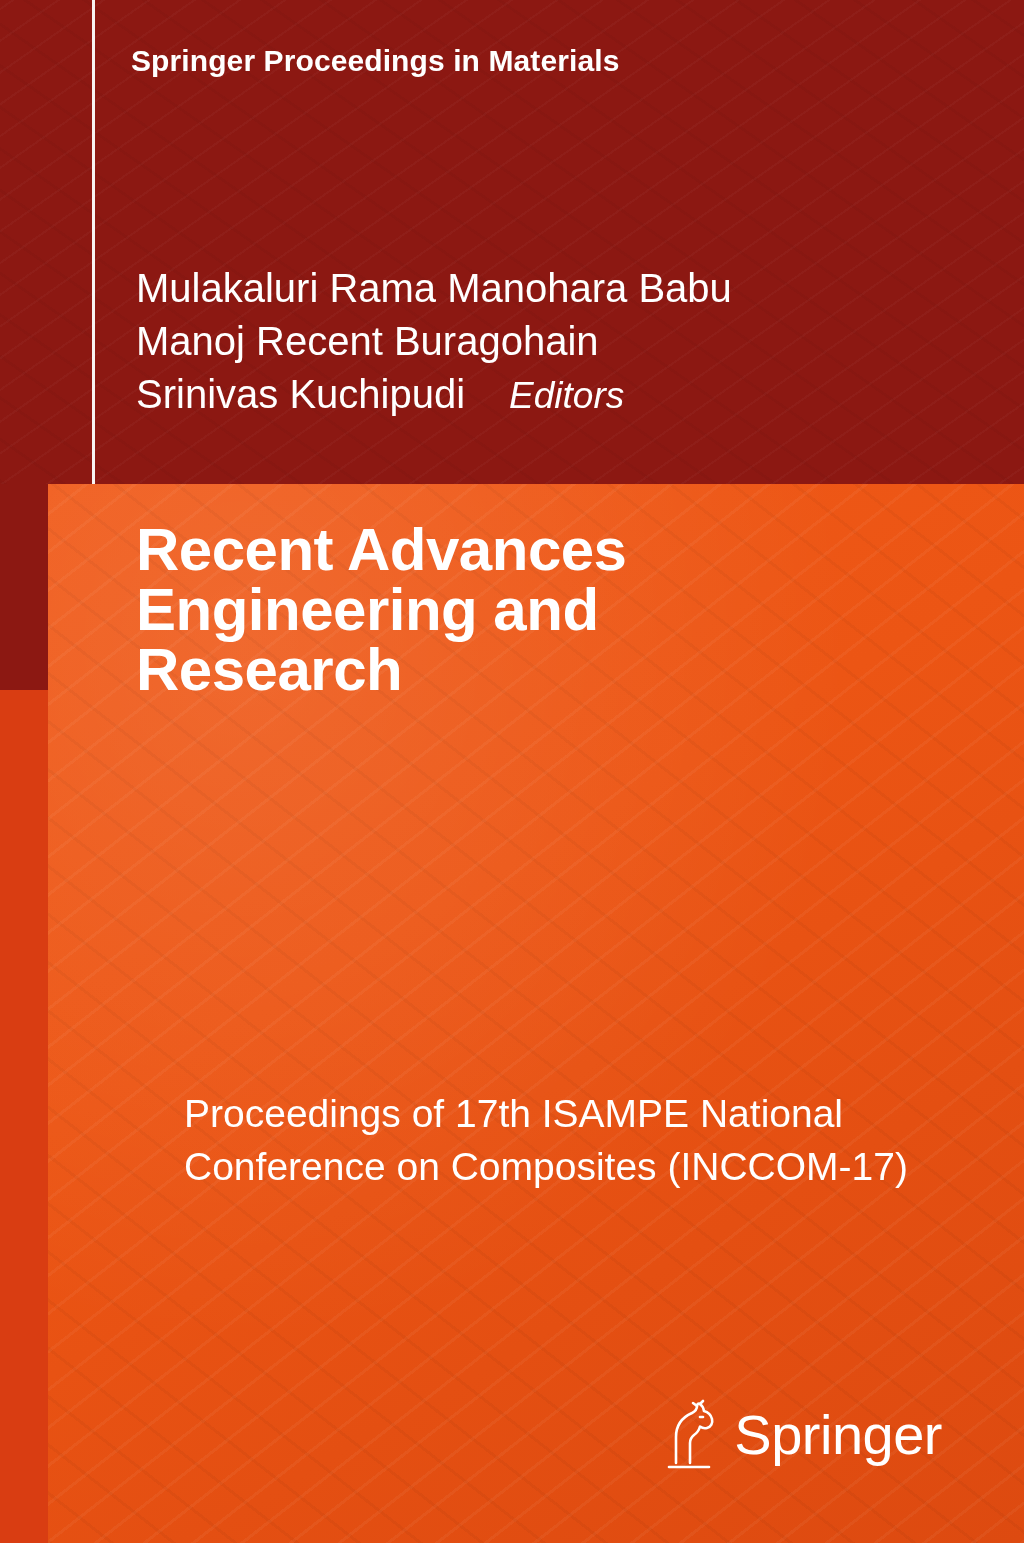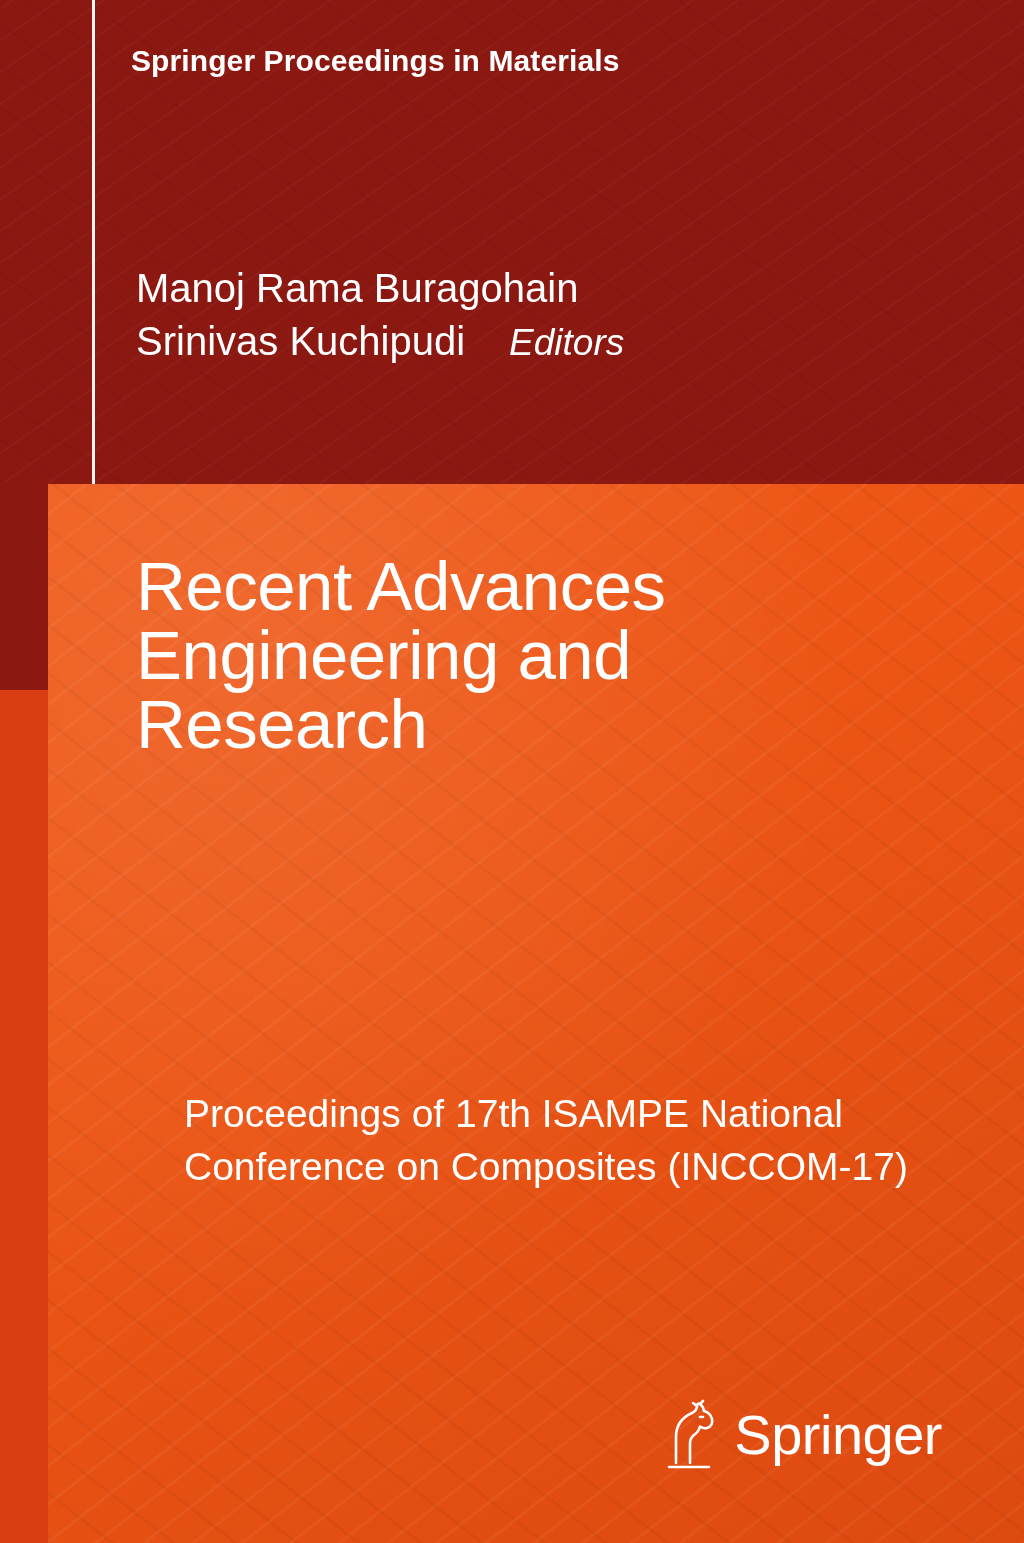--- a/index.html
+++ b/index.html
@@ -103,26 +103,26 @@
   }
   .editors-role {
     font-style:italic;
     font-size:37px;
     padding-left:44px;
   }
 
   
   .title {
     position:absolute;
-    left:136px; top:552px;
+    left:136px; top:520px;
     width:800px;
     z-index:8;
     color:#ffffff;
-    font-size:69px;
-    font-weight:400;
+    font-size:60px;
+    font-weight:700;
     line-height:1.0;
     letter-spacing:-0.5px;
   }
   .title-line { display:block; white-space:nowrap; }
 
   
   .subtitle {
     position:absolute;
     left:136px; top:1088px;
     width:820px;
@@ -159,21 +159,22 @@
 
   <div class="top-band"></div>
   <div class="left-red-upper"></div>
   <div class="left-red-block"></div>
   <div class="orange-panel"></div>
   <div class="left-rule"></div>
 
   <div class="series">Springer Proceedings in Materials</div>
 
   <div class="editors">
-    <div class="editor-line">Manoj Rama Buragohain</div>
+    <div class="editor-line">Mulakaluri Rama Manohara Babu</div>
+    <div class="editor-line">Manoj Recent Buragohain</div>
     <div class="editor-line">
       <span>Srinivas Kuchipudi</span><span class="editors-role">Editors</span>
     </div>
   </div>
 
   <div class="title">
     <span class="title-line">Recent Advances</span>
     <span class="title-line">Engineering and</span>
     <span class="title-line">Research</span>
   </div>

